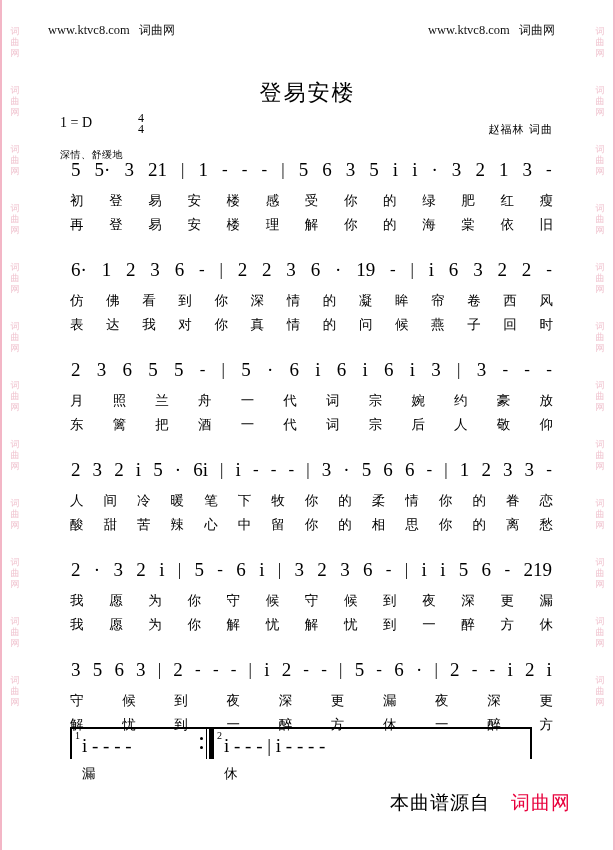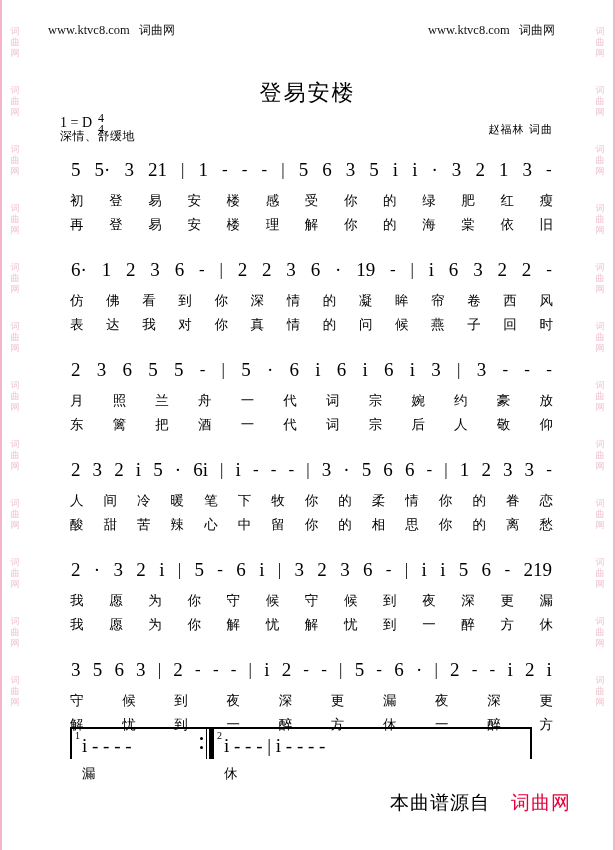--- a/index.html
+++ b/index.html
@@ -83,37 +83,38 @@
   }
   .key-sig {
     position: absolute;
     left: 60px;
     top: 112px;
     font-size: 14px;
     font-family: "Liberation Serif", serif;
     color: #000;
     display: flex;
     align-items: center;
+    gap: 40px;
   }
   .key-sig .frac {
     display: inline-flex;
     flex-direction: column;
     align-items: center;
     line-height: 0.95;
     font-size: 12px;
     margin-left: 6px;
     position: relative;
     top: 1px;
   }
   .key-sig .frac .num { border-bottom: 0px; }
   .tempo {
     position: absolute;
     left: 60px;
-    top: 128px;
-    font-size: 12px;
+    top: 148px;
+    font-size: 10px;
     font-family: "DejaVu Sans", sans-serif;
     color: #000;
     letter-spacing: 0.5px;
   }
   .composer {
     position: absolute;
     right: 62px;
     top: 122px;
     font-size: 11px;
     font-family: "DejaVu Sans", sans-serif;

